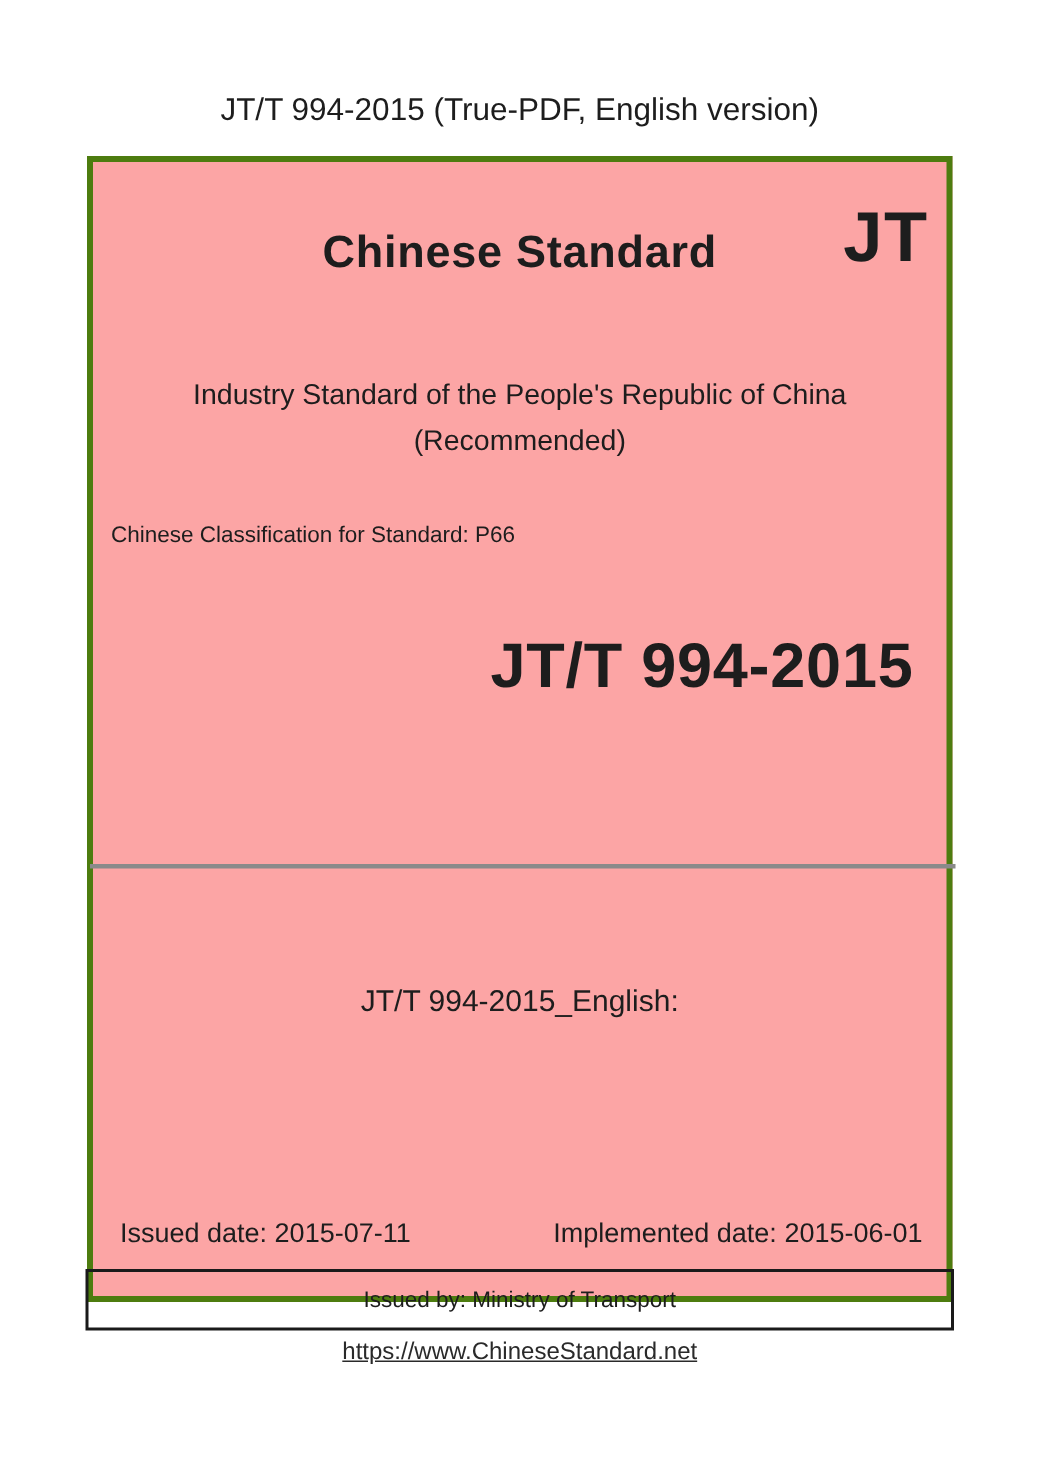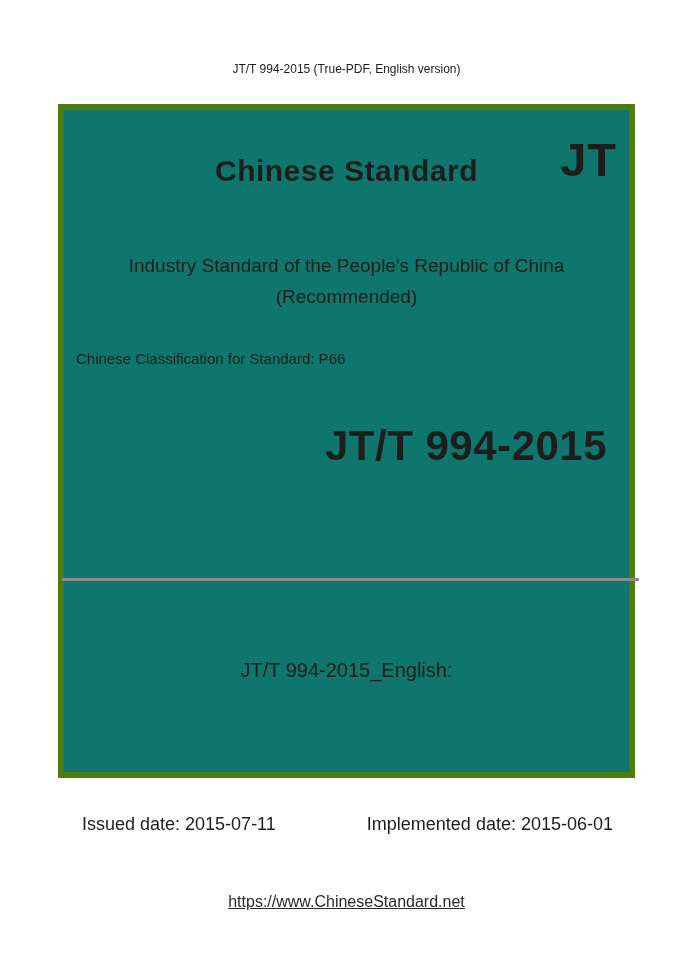--- a/index.html
+++ b/index.html
@@ -12,31 +12,31 @@
     font-family: "Liberation Sans", sans-serif;
     color: #1d1d1d;
     overflow: hidden;
   }
   .doc-header {
     position: absolute;
     top: 62px;
     left: 0;
     width: 100%;
     text-align: center;
-    font-size: 12px;
+    font-size: 21px;
     color: #1d1d1d;
   }
   .main-box {
     position: absolute;
     left: 58px;
     top: 104px;
     width: 577px;
-    height: 674px;
-    border: 6px solid #4d7c0f;
-    background: #0f766e;
+    height: 764px;
+    border: 4px solid #4d7c0f;
+    background: #fca5a5;
   }
   .cover-title {
     position: absolute;
     top: 44px;
     left: 0;
     width: 100%;
     text-align: center;
     font-size: 30px;
     font-weight: bold;
     letter-spacing: 0.5px;
@@ -152,18 +152,19 @@
       <div>JT/T 994-2015_English:</div>
     </div>
 
     <div class="dates-row">
       <span>Issued date: 2015-07-11</span>
       <span>Implemented date: 2015-06-01</span>
     </div>
 
   </div>
 
+  <div class="issued-box">Issued by: Ministry of Transport</div>
 
   <div class="footer-link-wrap">
     <a class="footer-link">https://www.ChineseStandard.net</a>
   </div>
 
 </div>
 
 </body></html>

